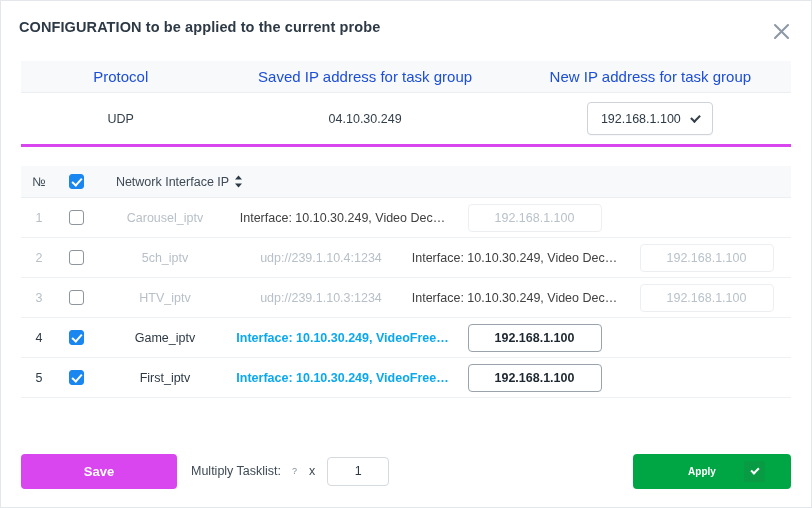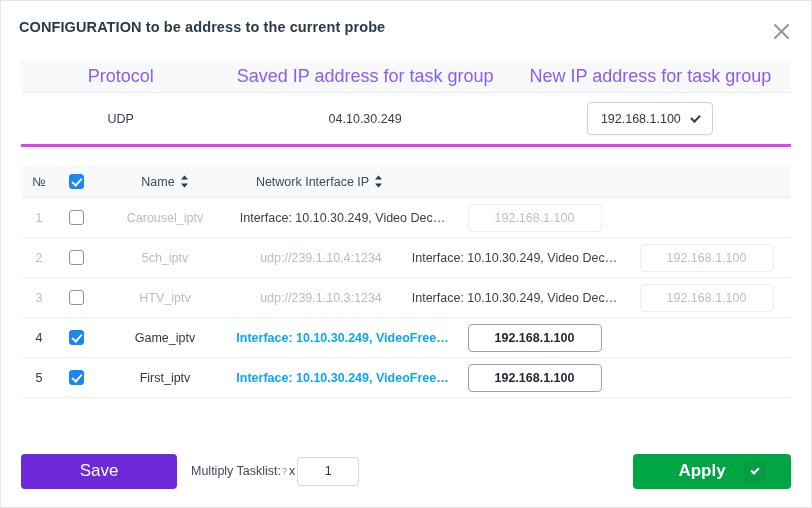--- a/index.html
+++ b/index.html
@@ -52,22 +52,22 @@
   }
   .top-head {
     display: flex;
     background: #f7f9fb;
     height: 32px;
     align-items: center;
     border-bottom: 1px solid #eceff2;
   }
   .top-head .cell,
   .top-body .cell {
-    font-size: 18px;
-    color: #8b5cf6;
+    font-size: 15px;
+    color: #1d4ed8;
     text-align: center;
   }
   .col-proto   { width: 200px; }
   .col-saved   { width: 290px; }
   .col-newip   { width: 282px; }
 
   .top-body {
     display: flex;
     height: 54px;
     align-items: center;
@@ -214,41 +214,41 @@
     position: absolute;
     left: 0;
     right: 0;
     bottom: 0;
     height: 72px;
     display: flex;
     align-items: center;
     padding: 0 20px;
   }
   .btn-green {
-    background: #6d28d9;
+    background: #d946ef;
     color: #ffffff;
-    font-size: 17px;
-    font-weight: normal;
+    font-size: 13px;
+    font-weight: bold;
     border: none;
     border-radius: 4px;
     height: 35px;
     cursor: pointer;
     font-family: "Liberation Sans", sans-serif;
     display: flex;
     align-items: center;
     justify-content: center;
   }
   #save-button    { width: 156px; }
   #save-as-button { width: 156px; margin-left: 6px; }
 
   .multiply {
     display: flex;
     align-items: center;
     margin-left: 14px;
-    gap: 0;
+    gap: 10px;
     font-size: 12.5px;
     color: #3e4a56;
   }
   .help-sup {
     font-size: 9px;
     color: #7f8c99;
     vertical-align: super;
     margin-left: 1px;
     cursor: pointer;
   }
@@ -276,21 +276,21 @@
     border-radius: 4px;
     cursor: pointer;
     position: relative;
   }
   .apply-label {
     flex: 1;
     display: flex;
     align-items: center;
     justify-content: center;
     color: #fff;
-    font-size: 17px;
+    font-size: 10px;
     font-weight: bold;
     padding-right: 20px;
   }
   .apply-caret {
     position: absolute;
     right: 26px;
     top: 7px;
     width: 21px;
     height: 21px;
     background: #089b43;
@@ -305,21 +305,21 @@
     border-bottom: 2px solid #ffffff;
     transform: rotate(-45deg) translate(1px,-1px);
   }
 </style>
 </head>
 <body>
 
 <div class="dialog">
 
   <div class="titlebar">
-    <div class="title-text">CONFIGURATION to be address to the current probe</div>
+    <div class="title-text">CONFIGURATION to be applied to the current probe</div>
     <div class="close-btn">
       <svg width="17" height="17" viewBox="0 0 17 17" aria-hidden="true">
         <path d="M2 2 L15 15 M15 2 L2 15" stroke="#8d99a6" stroke-width="2.1" stroke-linecap="round"></path>
       </svg>
     </div>
   </div>
 
   <div class="top-wrap">
     <div class="top-head">
       <div class="cell col-proto">Protocol</div>
@@ -337,29 +337,20 @@
       </div>
     </div>
   </div>
 
   <div class="table-wrap">
 
     <div class="trow thead">
       <div class="th c-num">№</div>
       <div class="th c-chk">
         <span class="cbox checked"></span>
-      </div>
-      <div class="th c-name">
-        <span>Name</span>
-        <span class="sort-ico">
-          <svg width="9" height="13" viewBox="0 0 9 13" aria-hidden="true">
-            <path d="M4.5 0.5 L8 4.6 L1 4.6 Z" fill="#2d3a46"></path>
-            <path d="M4.5 12.5 L1 8.4 L8 8.4 Z" fill="#2d3a46"></path>
-          </svg>
-        </span>
       </div>
       <div class="th c-nif">
         <span>Network Interface IP</span>
         <span class="sort-ico">
           <svg width="9" height="13" viewBox="0 0 9 13" aria-hidden="true">
             <path d="M4.5 0.5 L8 4.6 L1 4.6 Z" fill="#2d3a46"></path>
             <path d="M4.5 12.5 L1 8.4 L8 8.4 Z" fill="#2d3a46"></path>
           </svg>
         </span>
       </div>

